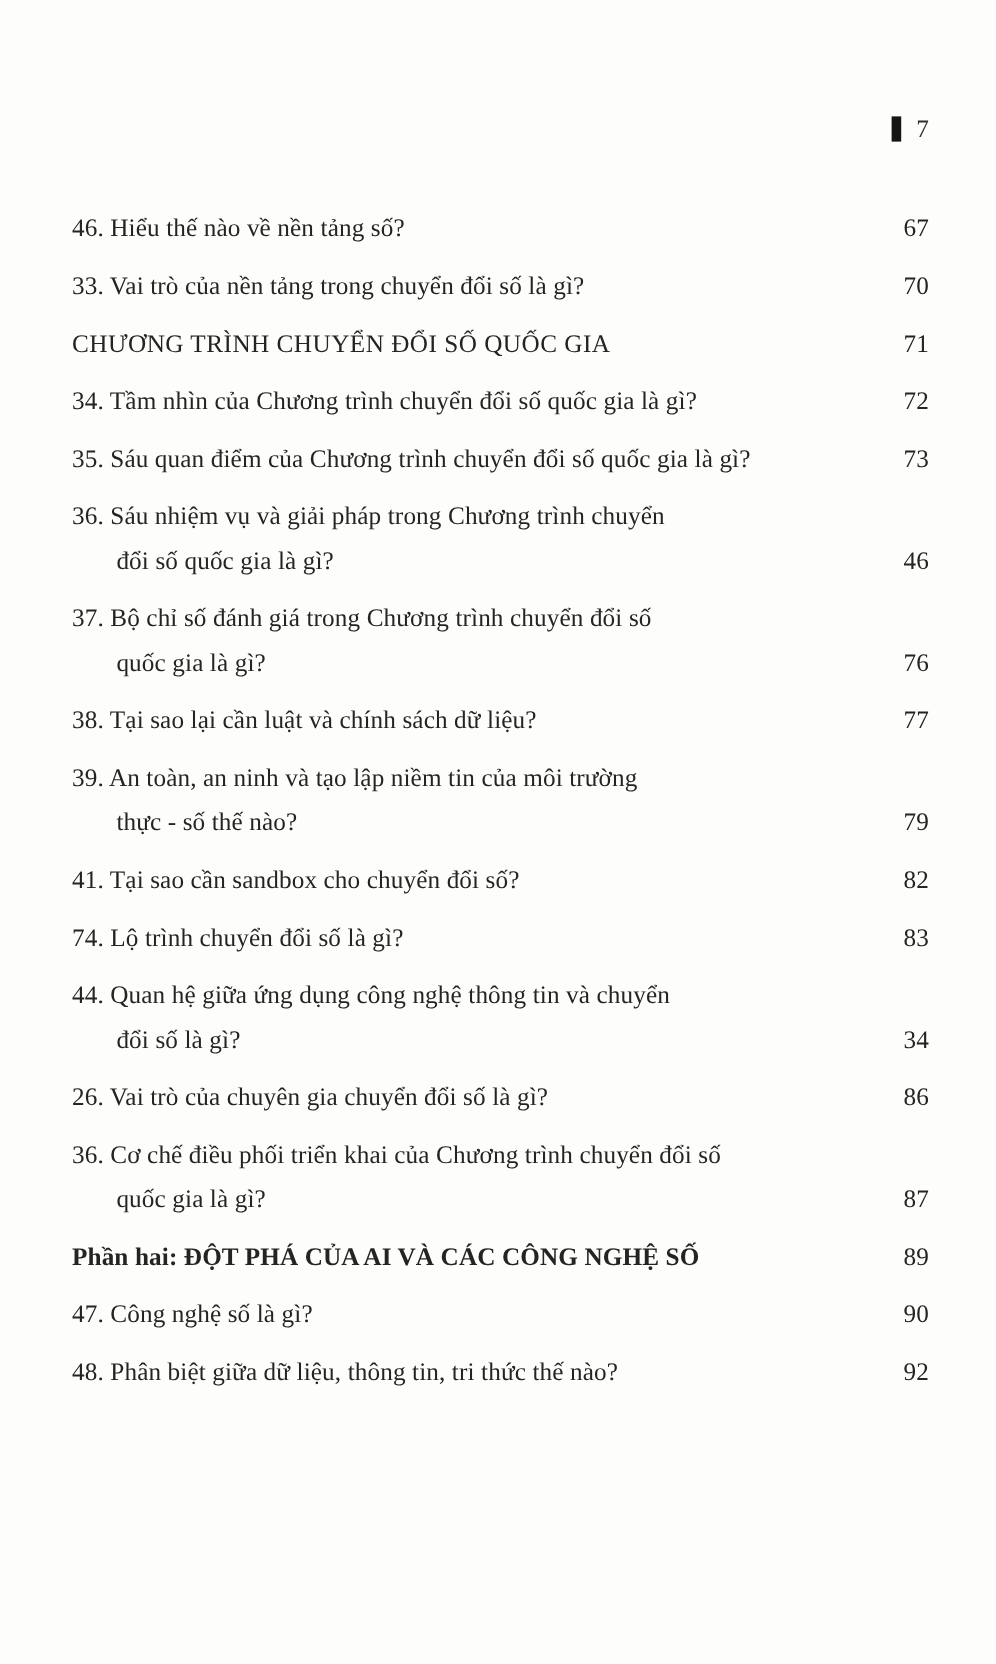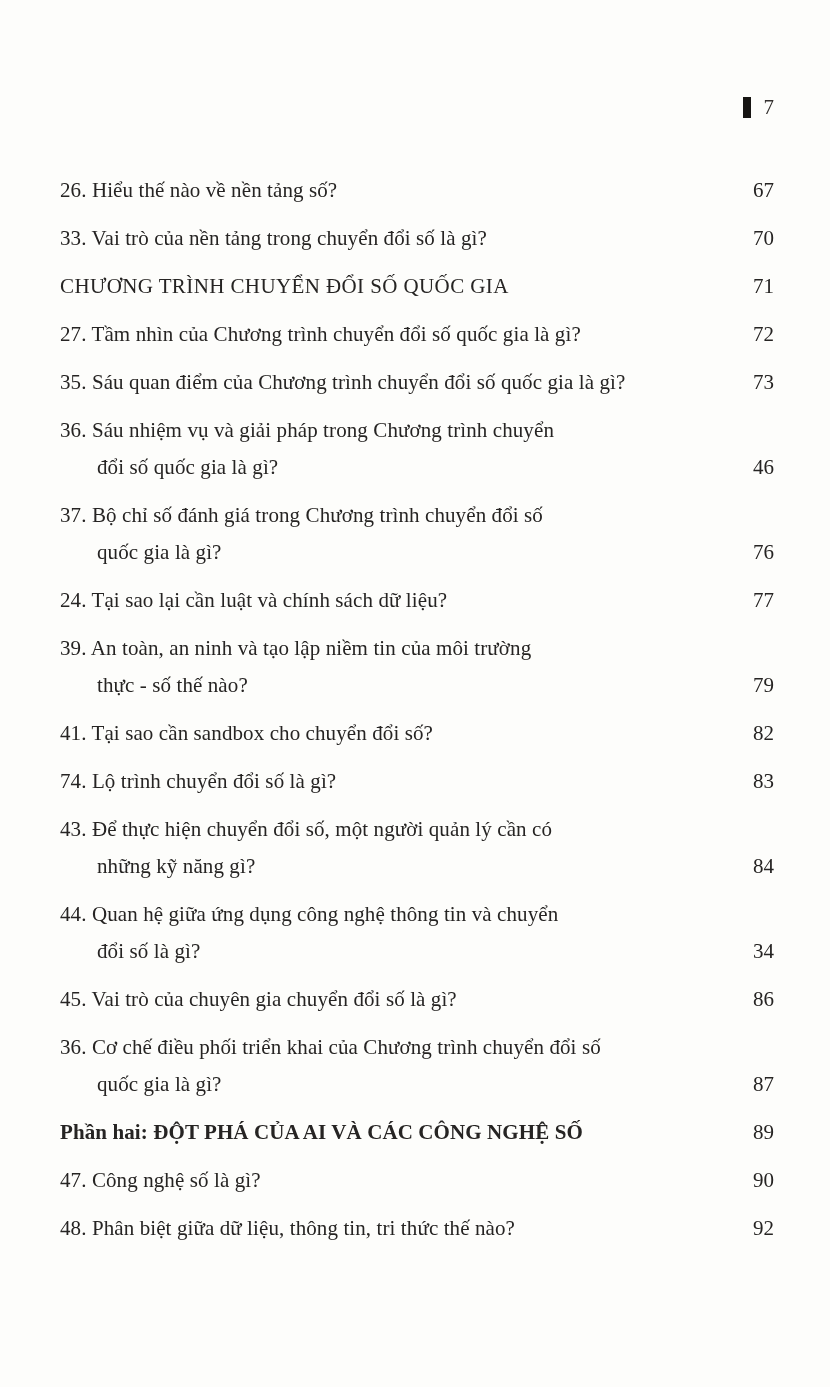--- a/index.html
+++ b/index.html
@@ -75,36 +75,36 @@
 <body>
 
 <div class="page">
   <div class="page-header">
     <span class="header-bar"></span>
     <span class="header-page-number">7</span>
   </div>
 
   <div class="toc" id="toc">
   <div class="entry item">
-    <div class="entry-text">26. Hiểu thế nào về nền tảng số?</div>
+    <div class="entry-text">46. Hiểu thế nào về nền tảng số?</div>
     <div class="entry-page">67</div>
   </div>
 
   <div class="entry item">
     <div class="entry-text">33. Vai trò của nền tảng trong chuyển đổi số là gì?</div>
     <div class="entry-page">70</div>
   </div>
 
   <div class="entry section">
     <div class="entry-text">CHƯƠNG TRÌNH CHUYỂN ĐỔI SỐ QUỐC GIA</div>
     <div class="entry-page">71</div>
   </div>
 
   <div class="entry item">
-    <div class="entry-text">27. Tầm nhìn của Chương trình chuyển đổi số quốc gia là gì?</div>
+    <div class="entry-text">34. Tầm nhìn của Chương trình chuyển đổi số quốc gia là gì?</div>
     <div class="entry-page">72</div>
   </div>
 
   <div class="entry item">
     <div class="entry-text">35. Sáu quan điểm của Chương trình chuyển đổi số quốc gia là gì?</div>
     <div class="entry-page">73</div>
   </div>
 
   <div class="entry item">
     <div class="entry-text">36. Sáu nhiệm vụ và giải pháp trong Chương trình chuyển
@@ -112,55 +112,50 @@
     <div class="entry-page">46</div>
   </div>
 
   <div class="entry item">
     <div class="entry-text">37. Bộ chỉ số đánh giá trong Chương trình chuyển đổi số
 quốc gia là gì?</div>
     <div class="entry-page">76</div>
   </div>
 
   <div class="entry item">
-    <div class="entry-text">24. Tại sao lại cần luật và chính sách dữ liệu?</div>
+    <div class="entry-text">38. Tại sao lại cần luật và chính sách dữ liệu?</div>
     <div class="entry-page">77</div>
   </div>
 
   <div class="entry item">
     <div class="entry-text">39. An toàn, an ninh và tạo lập niềm tin của môi trường
 thực - số thế nào?</div>
     <div class="entry-page">79</div>
   </div>
 
 
   <div class="entry item">
     <div class="entry-text">41. Tại sao cần sandbox cho chuyển đổi số?</div>
     <div class="entry-page">82</div>
   </div>
 
   <div class="entry item">
     <div class="entry-text">74. Lộ trình chuyển đổi số là gì?</div>
     <div class="entry-page">83</div>
   </div>
 
-  <div class="entry item">
-    <div class="entry-text">43. Để thực hiện chuyển đổi số, một người quản lý cần có
-những kỹ năng gì?</div>
-    <div class="entry-page">84</div>
-  </div>
 
   <div class="entry item">
     <div class="entry-text">44. Quan hệ giữa ứng dụng công nghệ thông tin và chuyển
 đổi số là gì?</div>
     <div class="entry-page">34</div>
   </div>
 
   <div class="entry item">
-    <div class="entry-text">45. Vai trò của chuyên gia chuyển đổi số là gì?</div>
+    <div class="entry-text">26. Vai trò của chuyên gia chuyển đổi số là gì?</div>
     <div class="entry-page">86</div>
   </div>
 
   <div class="entry item">
     <div class="entry-text">36. Cơ chế điều phối triển khai của Chương trình chuyển đổi số
 quốc gia là gì?</div>
     <div class="entry-page">87</div>
   </div>
 
   <div class="entry part">

